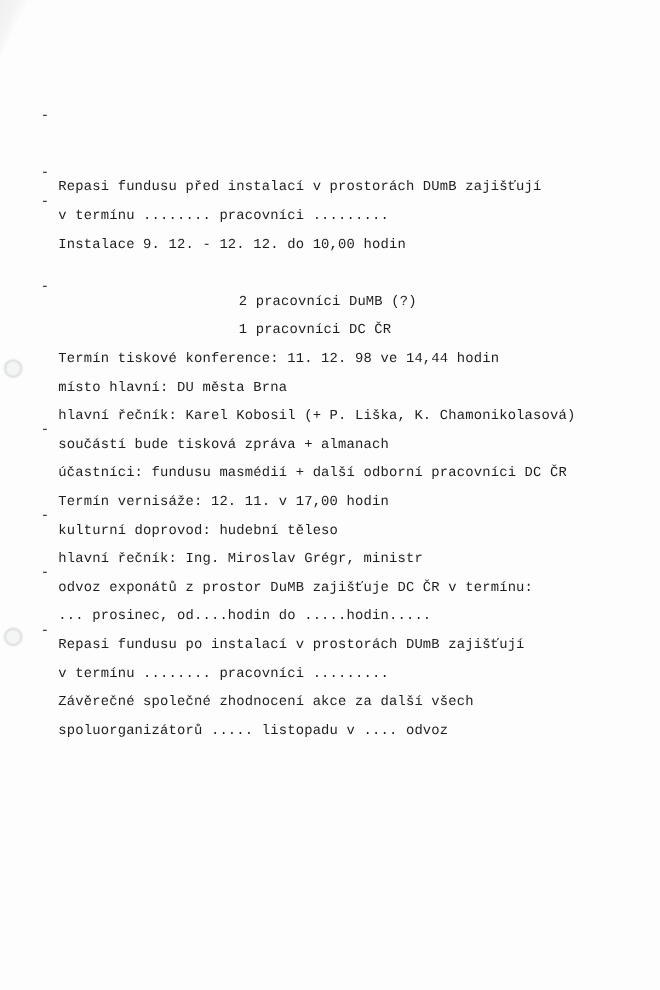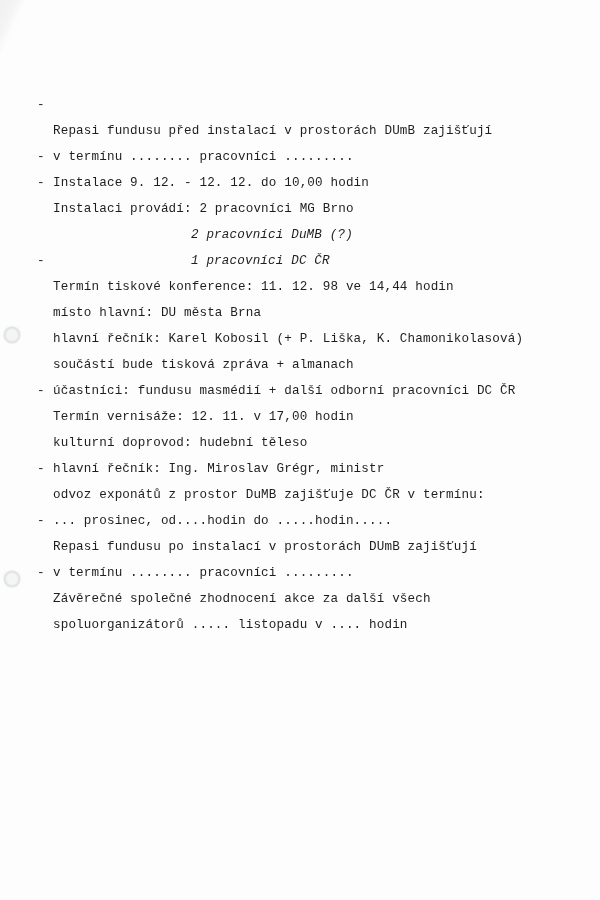--- a/index.html
+++ b/index.html
@@ -55,24 +55,24 @@
       letter-spacing: 0.15px;
       white-space: pre;
     }
     .line .dash {
       position: absolute;
       left: 37px;
     }
     .line .txt {
       position: absolute;
       left: 53px;
+      margin-top: 39px;
     }
     .line.deep .txt {
-      left: 191px;
-      font-style: italic;
+      left: 217px;
     }
   </style>
 </head>
 <body>
 
 <div class="page">
   <div class="corner-shadow"></div>
   <div class="punch-hole h1"></div>
   <div class="punch-hole h2"></div>
 
@@ -84,21 +84,20 @@
     <div class="line">
       <span class="dash"></span>
       <span class="txt">v termínu ........ pracovníci .........</span>
     </div>
     <div class="line">
       <span class="dash">-</span>
       <span class="txt">Instalace 9. 12. - 12. 12. do 10,00 hodin</span>
     </div>
     <div class="line">
       <span class="dash">-</span>
-      <span class="txt">Instalaci provádí: 2 pracovníci MG Brno</span>
     </div>
     <div class="line deep">
       <span class="dash"></span>
       <span class="txt">2 pracovníci DuMB (?)</span>
     </div>
     <div class="line deep">
       <span class="dash"></span>
       <span class="txt">1 pracovníci DC ČR</span>
     </div>
     <div class="line">
@@ -148,16 +147,16 @@
     <div class="line">
       <span class="dash"></span>
       <span class="txt">v termínu ........ pracovníci .........</span>
     </div>
     <div class="line">
       <span class="dash">-</span>
       <span class="txt">Závěrečné společné zhodnocení akce za další všech</span>
     </div>
     <div class="line">
       <span class="dash"></span>
-      <span class="txt">spoluorganizátorů ..... listopadu v .... hodin</span>
+      <span class="txt">spoluorganizátorů ..... listopadu v .... odvoz</span>
     </div>
   </div>
 </div>
 
 </body></html>

